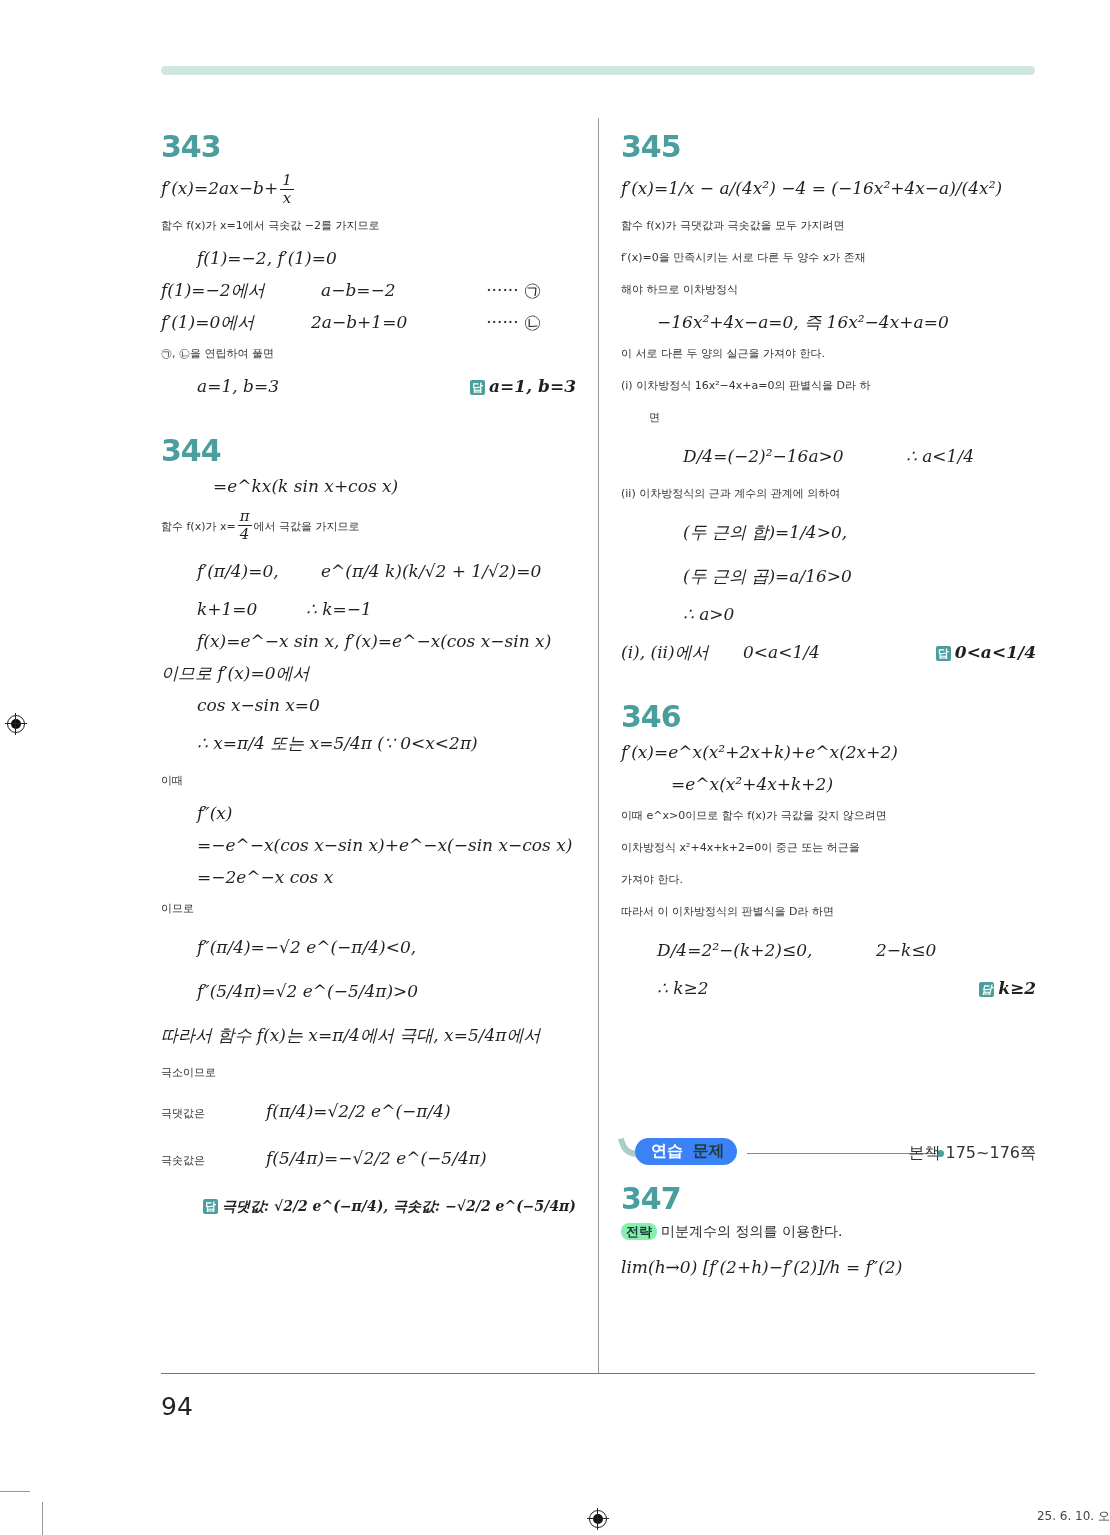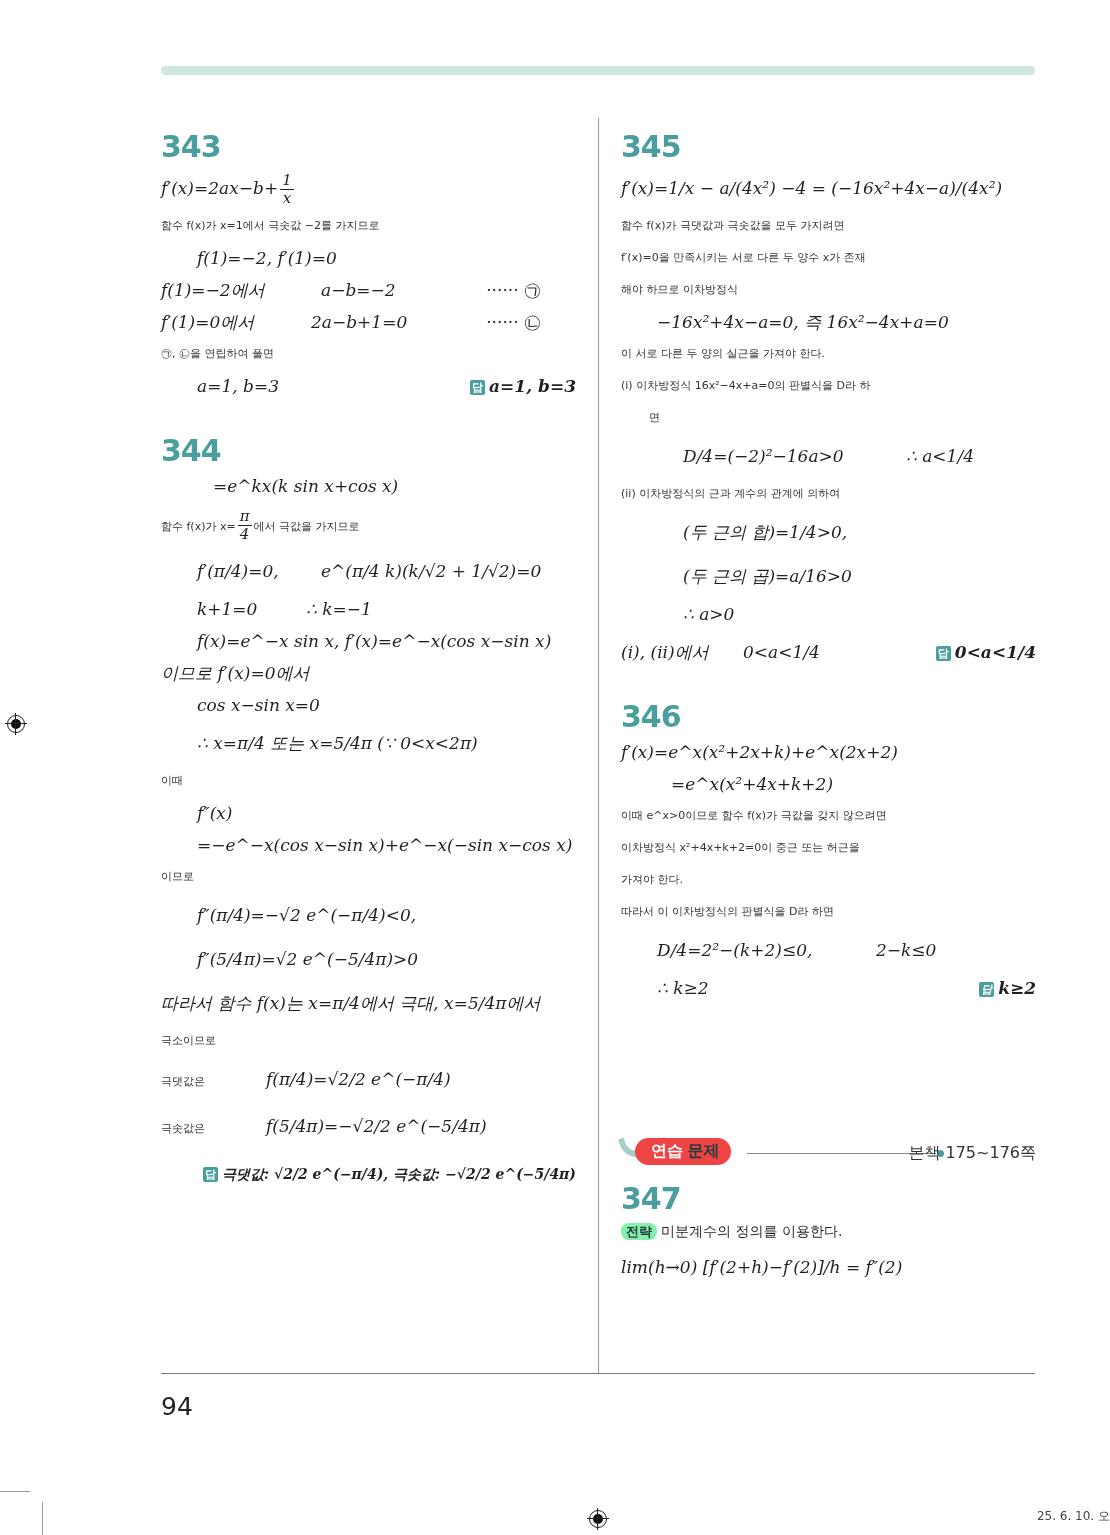--- a/index.html
+++ b/index.html
@@ -23,22 +23,22 @@
   .frac { display: inline-flex; flex-direction: column; align-items: center; vertical-align: middle;
           font-size: 15px; line-height: 17px; margin: 0 2px; }
   .frac .n { border-bottom: 1px solid #231f20; padding: 0 2px; }
   .frac .d { padding: 0 2px; }
   .tag { position: absolute; right: 0; }
   .ans { position: absolute; right: 0; font-weight: bold; }
   .ans-badge { display: inline-block; background: #4a9e9d; color: #fff; font-family: "DejaVu Sans", sans-serif;
                font-size: 11px; line-height: 15px; padding: 0 2px; border-radius: 2px; vertical-align: middle; margin-right: 4px; font-weight: bold; }
   .spacer { height: 30px; }
   .practice { position: relative; height: 34px; margin-top: 0; }
-  .practice-pill { position: absolute; left: 14px; top: 4px; background: #ef4444; color: #fff;
-                   font-family: Liberation Sans, sans-serif; font-weight: bold; font-size: 16px;
+  .practice-pill { position: absolute; left: 14px; top: 4px; background: #3b82f6; color: #fff;
+                   font-family: Liberation Mono, monospace; font-weight: bold; font-size: 16px;
                    padding: 3px 12px 3px 16px; border-radius: 14px; }
   .practice-pill .dark { color: #1f3b3b; }
   .practice-leaf { position: absolute; left: 0; top: 0; width: 22px; height: 18px; border-radius: 0 0 0 18px;
                    border-left: 6px solid #a9cdc8; border-bottom: 6px solid #a9cdc8; transform: rotate(-20deg); }
   .practice-line { position: absolute; left: 126px; right: 100px; top: 19px; height: 1px; background: #888; }
   .practice-dot { position: absolute; right: 92px; top: 16px; width: 7px; height: 7px; border-radius: 50%; background: #4a9e9d; }
   .practice-ref { position: absolute; right: 0; top: 9px; font-family: "DejaVu Sans", sans-serif; font-size: 16px; color: #333; }
   .strategy { font-family: "DejaVu Sans", sans-serif; font-size: 14px; line-height: 26px; }
   .strategy-badge { background: #86efac; color: #1f3b3b; font-weight: bold; font-size: 13px; padding: 1px 5px; border-radius: 8px; margin-right: 4px; }
   .page-number { position: absolute; left: 161px; top: 1392px; font-family: "DejaVu Sans", sans-serif; font-size: 25px; color: #222; }
@@ -107,20 +107,21 @@
       <span>k+1=0</span>
       <span style="position:absolute;left:145px">∴ k=−1</span>
     </div>
     <div class="ln ind m">f(x)=e^−x sin x, f′(x)=e^−x(cos x−sin x)</div>
     <div class="ln m">이므로 f′(x)=0에서</div>
     <div class="ln ind m">cos x−sin x=0</div>
     <div class="ln tall ind m">∴ x=π/4 또는 x=5/4π (∵ 0&lt;x&lt;2π)</div>
     <div class="ln k">이때</div>
     <div class="ln ind m">f″(x)</div>
     <div class="ln ind m">=−e^−x(cos x−sin x)+e^−x(−sin x−cos x)</div>
+    <div class="ln ind m">=−2e^−x cos x</div>
     <div class="ln k">이므로</div>
     <div class="ln tall ind m">f″(π/4)=−√2 e^(−π/4)&lt;0,</div>
     <div class="ln tall ind m">f″(5/4π)=√2 e^(−5/4π)&gt;0</div>
     <div class="ln tall m">따라서 함수 f(x)는 x=π/4에서 극대, x=5/4π에서</div>
     <div class="ln k">극소이므로</div>
     <div class="ln tall">
       <span class="k">극댓값은</span>
       <span class="m" style="position:absolute;left:105px">f(π/4)=√2/2 e^(−π/4)</span>
     </div>
     <div class="ln tall">

